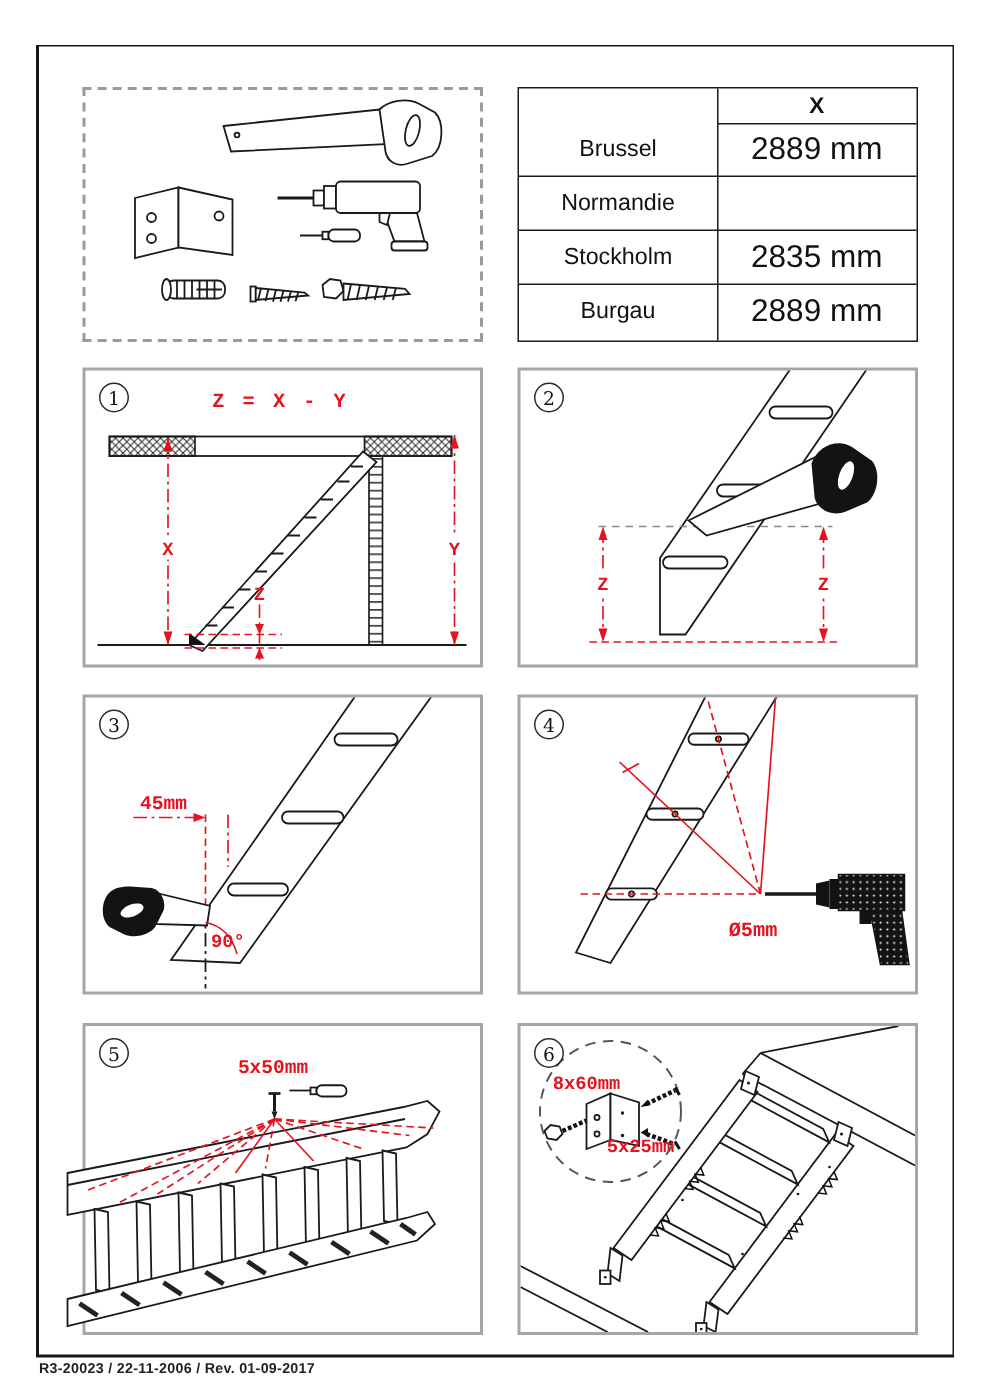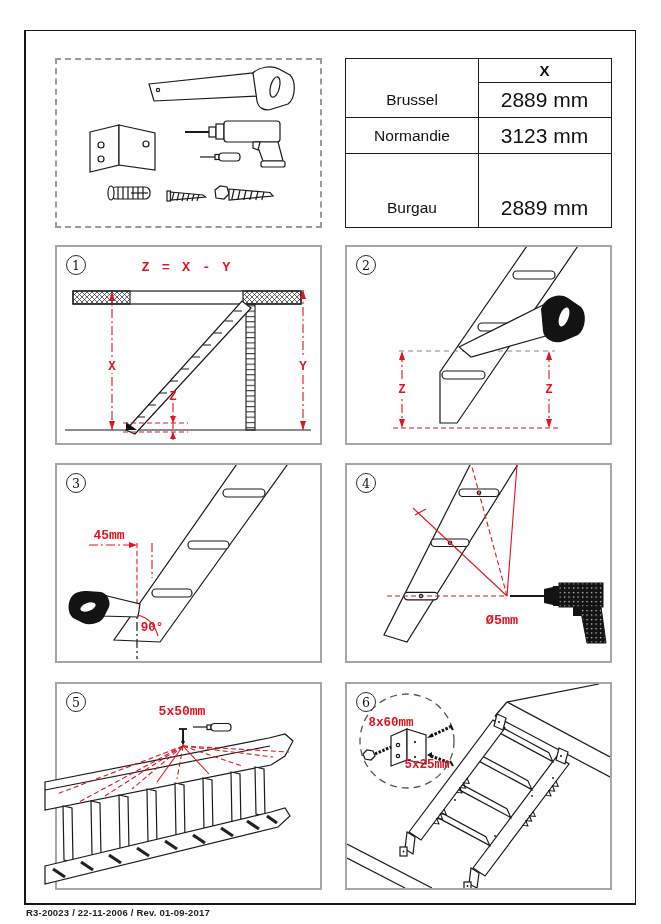--- a/index.html
+++ b/index.html
@@ -87,21 +87,24 @@
 <div class="box size-table" style="left:345px;top:58px;width:267px;height:170px;">
   <div class="tb-divider"></div>
   <div class="tb-header-x">X</div>
   <div class="tb-headline"></div>
   <div class="tb-row sep" style="top:23px;">
     <div class="tb-cell-model">Brussel</div>
     <div class="tb-cell-value">2889 mm</div>
   </div>
   <div class="tb-row sep" style="top:59px;">
     <div class="tb-cell-model">Normandie</div>
-    <div class="tb-cell-value">3123 mm</div>
+  </div>
+  <div class="tb-row sep" style="top:95px;">
+    <div class="tb-cell-model">Stockholm</div>
+    <div class="tb-cell-value">2835 mm</div>
   </div>
   <div class="tb-row" style="top:131px;">
     <div class="tb-cell-model">Burgau</div>
     <div class="tb-cell-value">2889 mm</div>
   </div>
 </div>
 
 <div class="box panel" style="left:55px;top:245px;width:267px;height:200px;">
   <div class="step-num">1</div>
   <svg class="pan-svg" width="263" height="196" viewBox="0 0 263 196">

